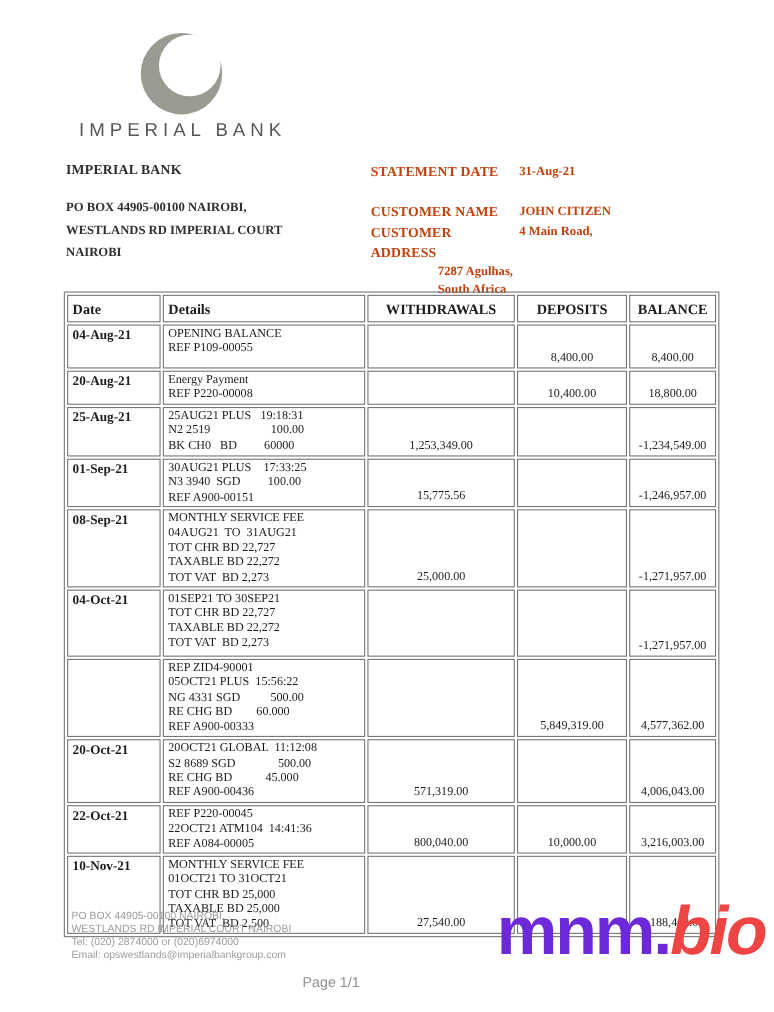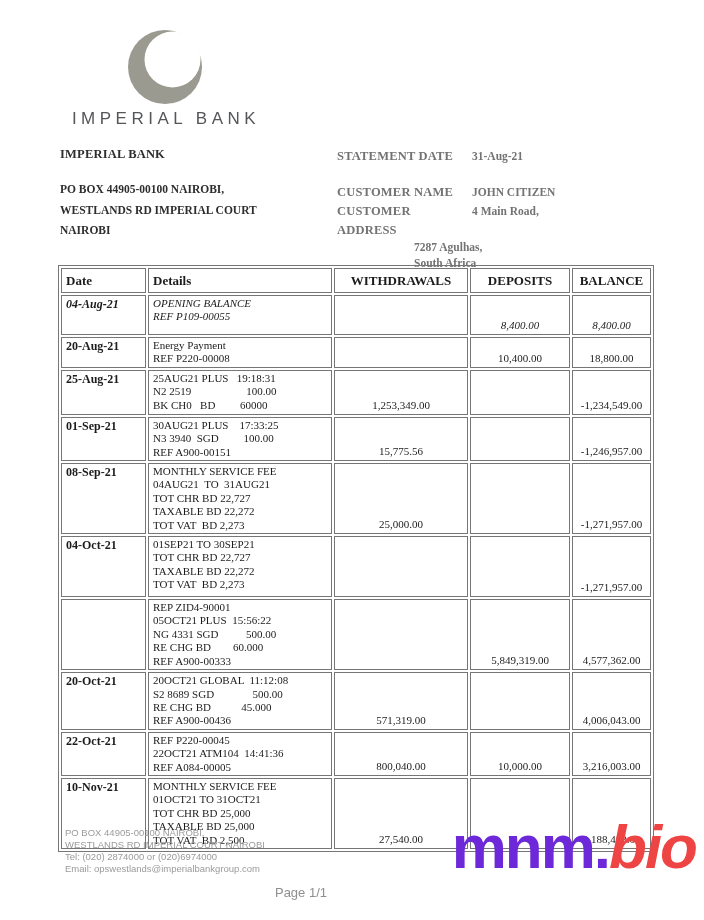--- a/index.html
+++ b/index.html
@@ -14,41 +14,41 @@
   .logo-text {
     margin-top:3px; font-family:"Liberation Sans", sans-serif;
     font-size:17px; letter-spacing:4.5px; color:#55565a; white-space:nowrap;
   }
 
   
   .info-left { position:absolute; left:60px; top:147px; color:#2e2e2e; }
   .bank-name { font-weight:bold; font-size:12.5px; margin-bottom:17px; letter-spacing:0.2px; }
   .bank-address div { font-weight:bold; font-size:11.5px; line-height:20.5px; }
 
-  .info-right { position:absolute; left:337px; top:147px; color:#737373; }
+  .info-right { position:absolute; left:337px; top:147px; color:#c2410c; }
   .info-row { display:flex; line-height:19px; }
   .info-row.gap-below { margin-bottom:17px; }
   .info-label { width:135px; font-weight:bold; font-size:12.5px; letter-spacing:0.2px; }
   .info-value { font-weight:bold; font-size:11.5px; }
-  .addr-extra div { margin-left:77px; font-weight:bold; font-size:11.5px; line-height:15.5px; }
+  .addr-extra div { margin-left:61px; font-weight:bold; font-size:11.5px; line-height:15.5px; }
 
   
   .stmt-table {
     position:absolute; left:58px; top:265px; width:594px;
     border-collapse:separate; border-spacing:2px; table-layout:fixed;
     border:1.5px solid #767676;
   }
   .stmt-table th, .stmt-table td { border:1.5px solid #767676; overflow:hidden; }
   .stmt-table th { font-size:13px; font-weight:bold; height:21px; padding:1px 4px; }
   th.al-left { text-align:left; }
   th.al-center { text-align:center; }
   td.c-date { font-weight:bold; font-size:12px; vertical-align:top; padding:1px 4px; }
   td.c-details { font-size:11px; line-height:13.4px; vertical-align:top; padding:1px 4px; white-space:pre; }
   td.c-amount { font-size:11px; vertical-align:bottom; text-align:center; padding:2px 4px 3px; }
-  tbody tr:nth-child(1)  { height:40px;font-style:italic; }
+  tbody tr:nth-child(1)  { height:40px; }
   tbody tr:nth-child(2)  { height:21px; }
   tbody tr:nth-child(3)  { height:45px; }
   tbody tr:nth-child(4)  { height:43px; }
   tbody tr:nth-child(5)  { height:67px; }
   tbody tr:nth-child(6)  { height:61px; }
   tbody tr:nth-child(7)  { height:66px; }
   tbody tr:nth-child(8)  { height:55px; }
   tbody tr:nth-child(9)  { height:42px; }
   tbody tr:nth-child(10) { height:67px; }
 

